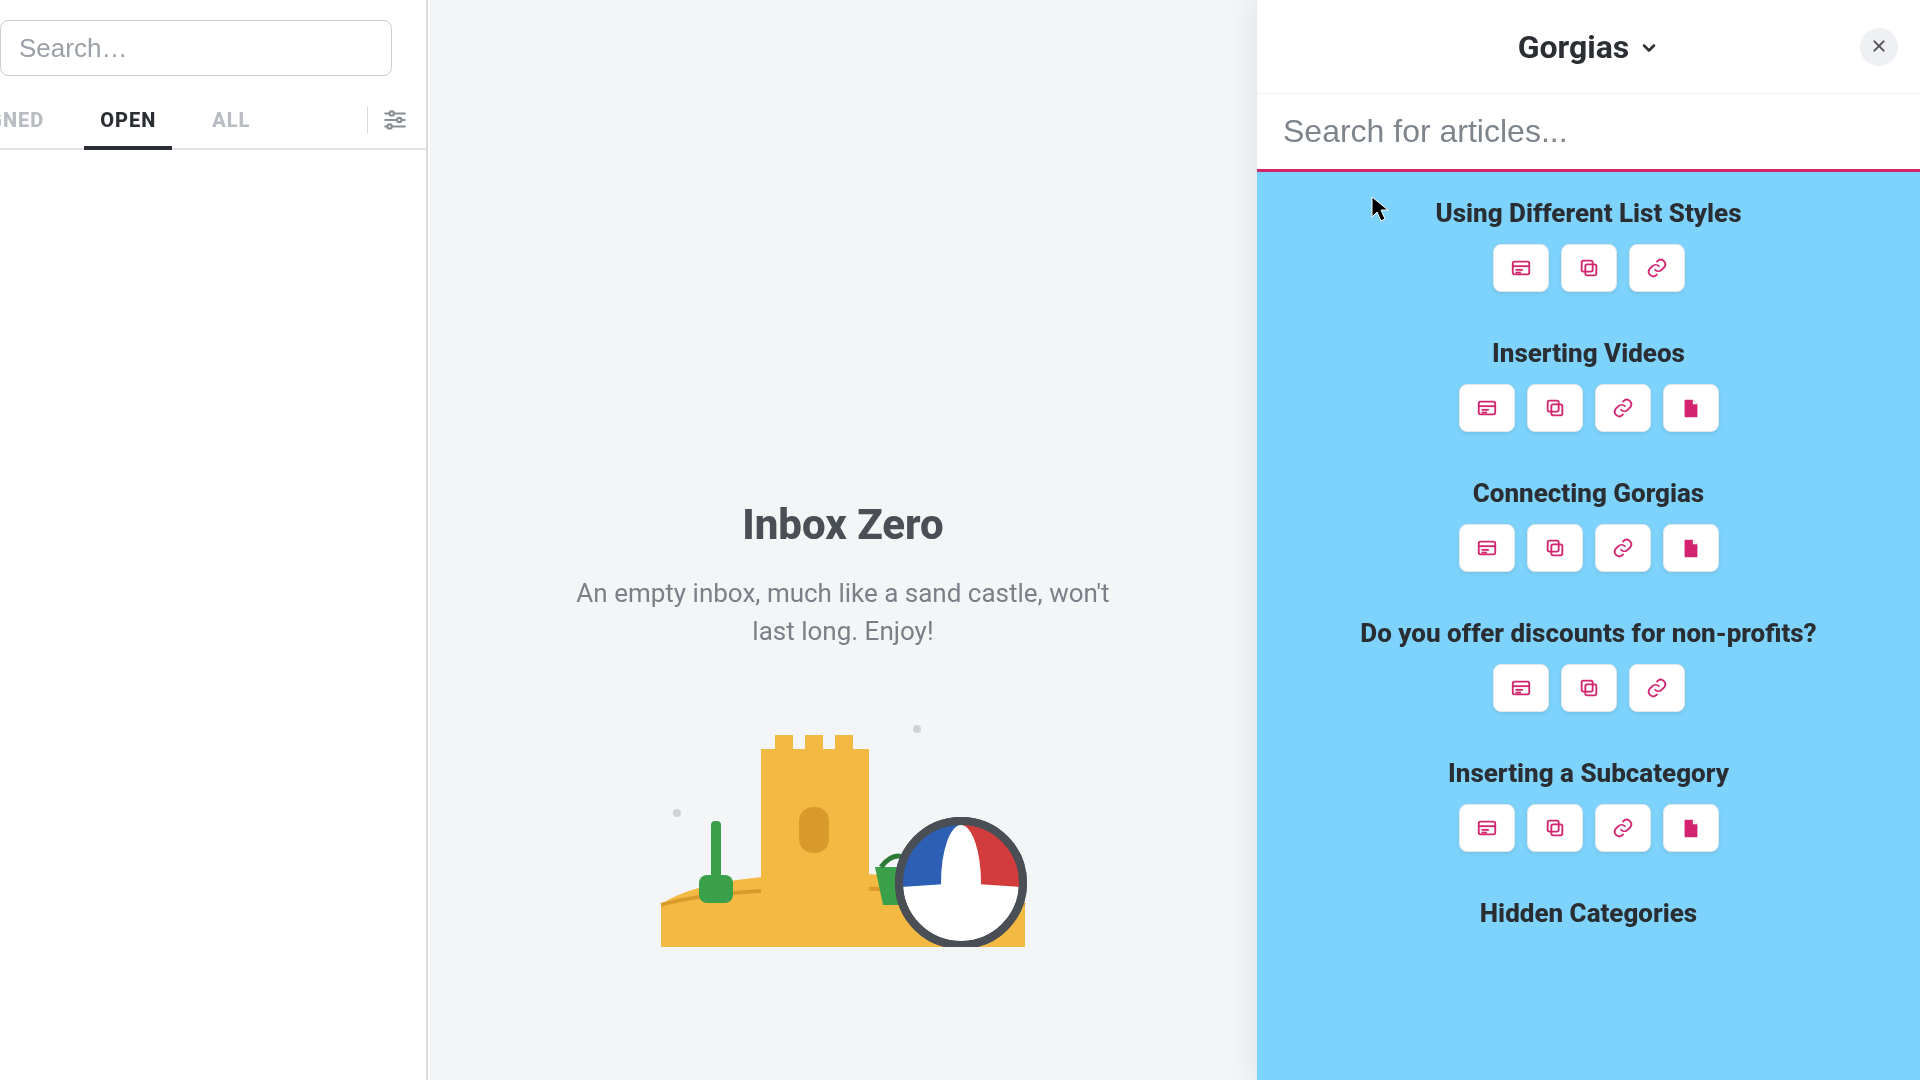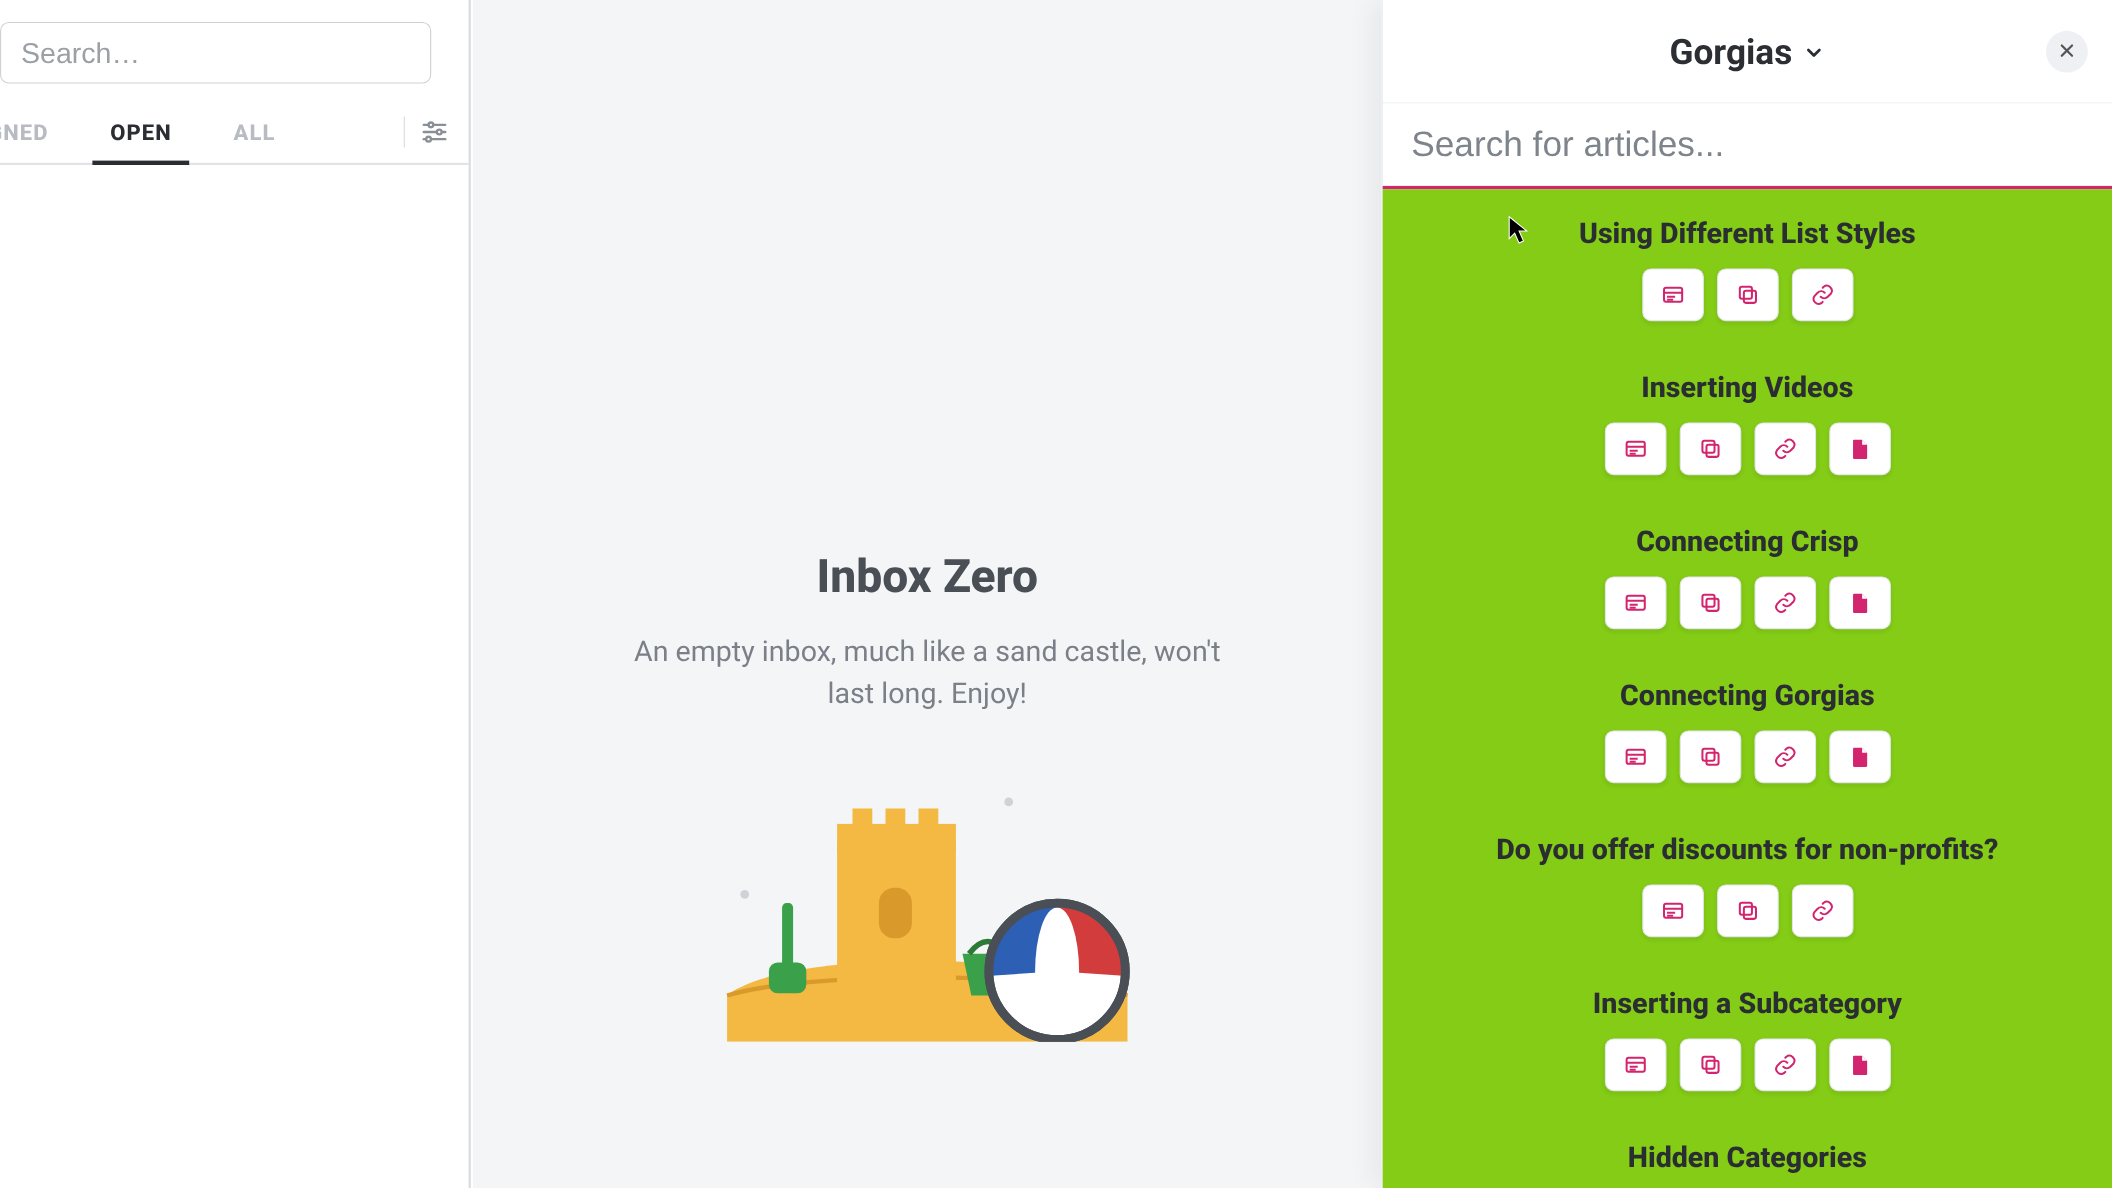--- a/index.html
+++ b/index.html
@@ -148,21 +148,21 @@
     padding: 0 26px;
   }
   .panel-search input {
     width: 100%; border: none; outline: none;
     font-size: 32px; color: #333;
   }
   .panel-search input::placeholder { color: #7e848b; }
 
   .articles {
     flex: 1;
-    background: #84cc16;
+    background: #7dd3fc;
     overflow: hidden;
     padding: 26px 10px 0 10px;
   }
   .article {
     text-align: center;
     margin-bottom: 46px;
   }
   .article-title {
     font-size: 26px; font-weight: 800; color: #2a2d32;
     margin-bottom: 16px;
@@ -290,42 +290,20 @@
               <use href="#ico-copy"></use>
             </svg>
           </div>
           <div class="action-btn">
             <svg viewBox="0 0 24 24">
               <use href="#ico-link"></use>
             </svg>
           </div>
         </div></div>
       <div class="article"><div class="article-title">Inserting Videos</div><div class="action-row">
-          <div class="action-btn">
-            <svg viewBox="0 0 24 24">
-              <use href="#ico-view"></use>
-            </svg>
-          </div>
-          <div class="action-btn">
-            <svg viewBox="0 0 24 24">
-              <use href="#ico-copy"></use>
-            </svg>
-          </div>
-          <div class="action-btn">
-            <svg viewBox="0 0 24 24">
-              <use href="#ico-link"></use>
-            </svg>
-          </div>
-          <div class="action-btn">
-            <svg viewBox="0 0 24 24">
-              <use href="#ico-doc"></use>
-            </svg>
-          </div>
-        </div></div>
-      <div class="article"><div class="article-title">Connecting Crisp</div><div class="action-row">
           <div class="action-btn">
             <svg viewBox="0 0 24 24">
               <use href="#ico-view"></use>
             </svg>
           </div>
           <div class="action-btn">
             <svg viewBox="0 0 24 24">
               <use href="#ico-copy"></use>
             </svg>
           </div>

